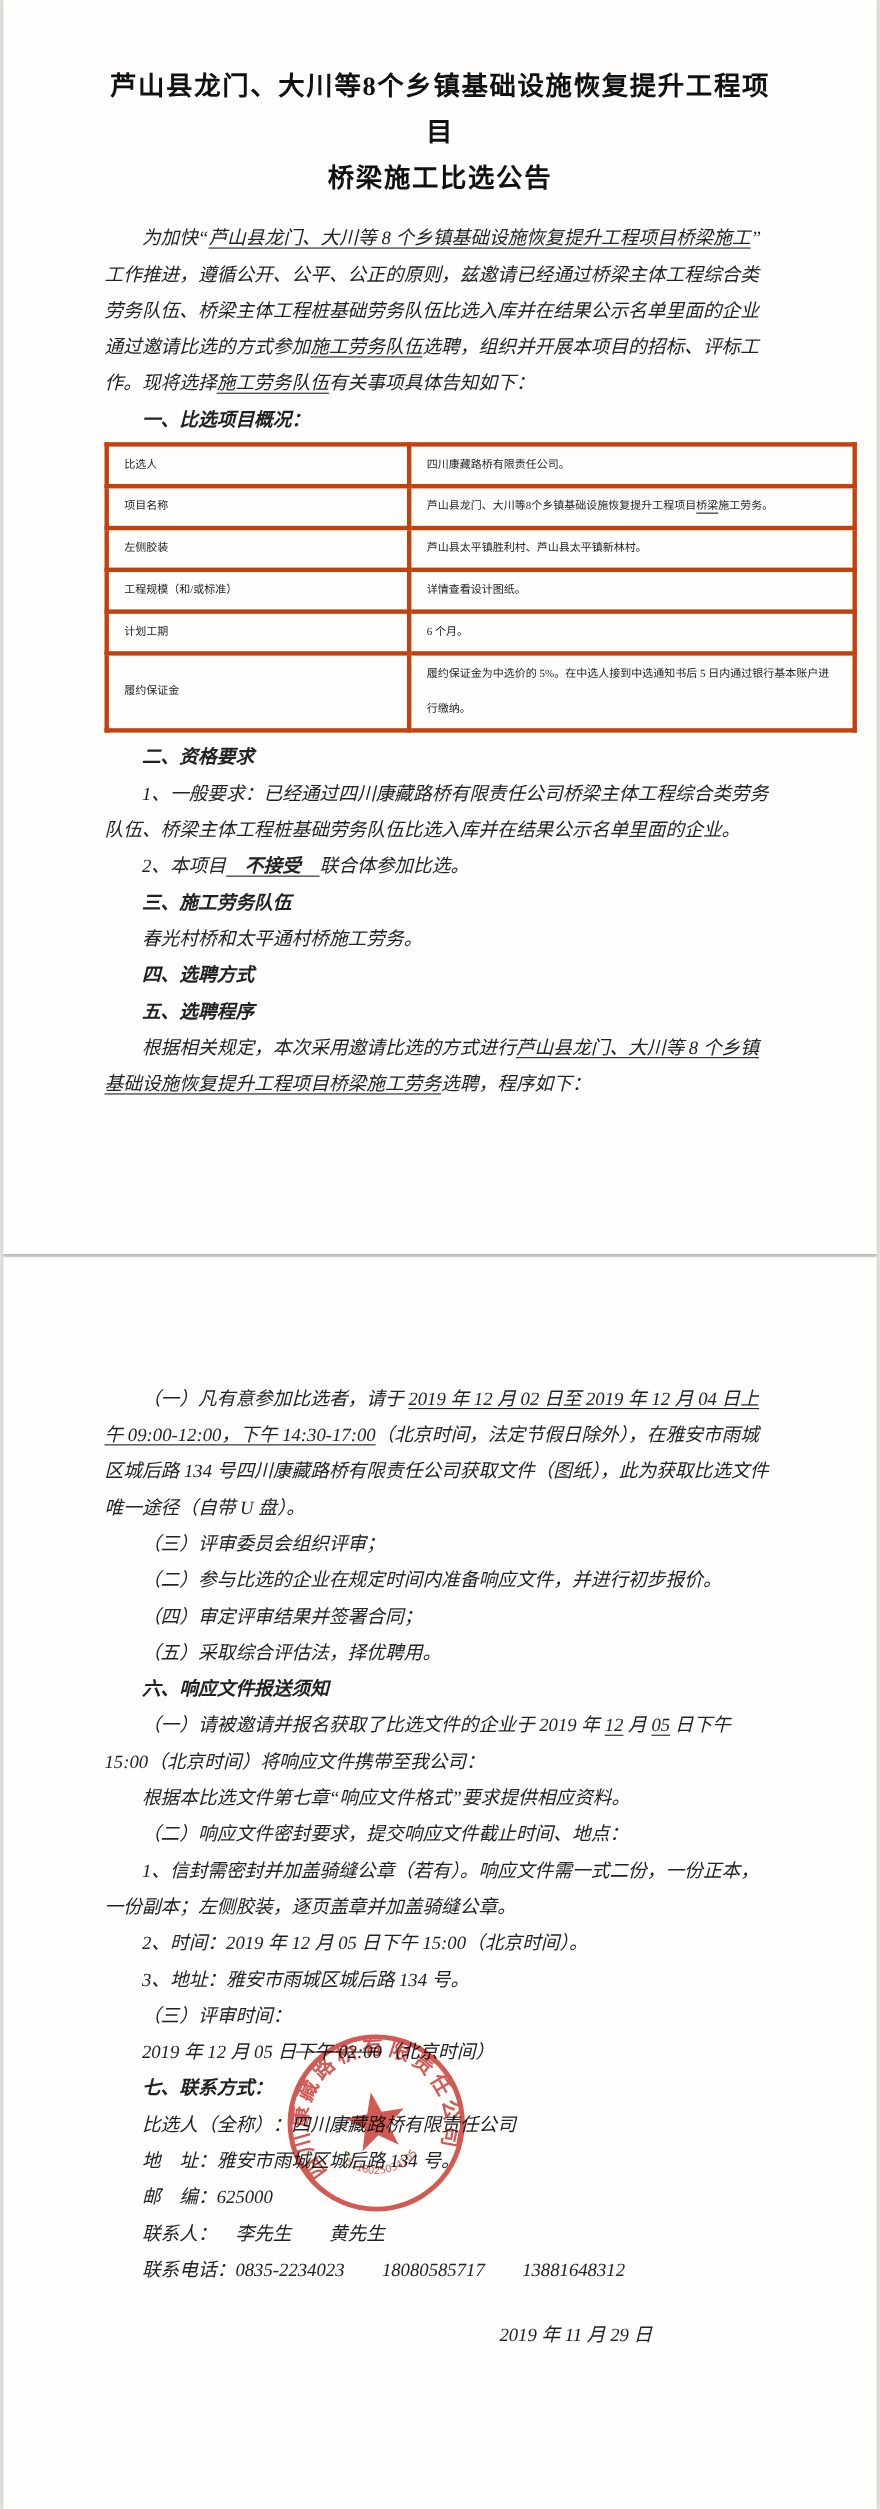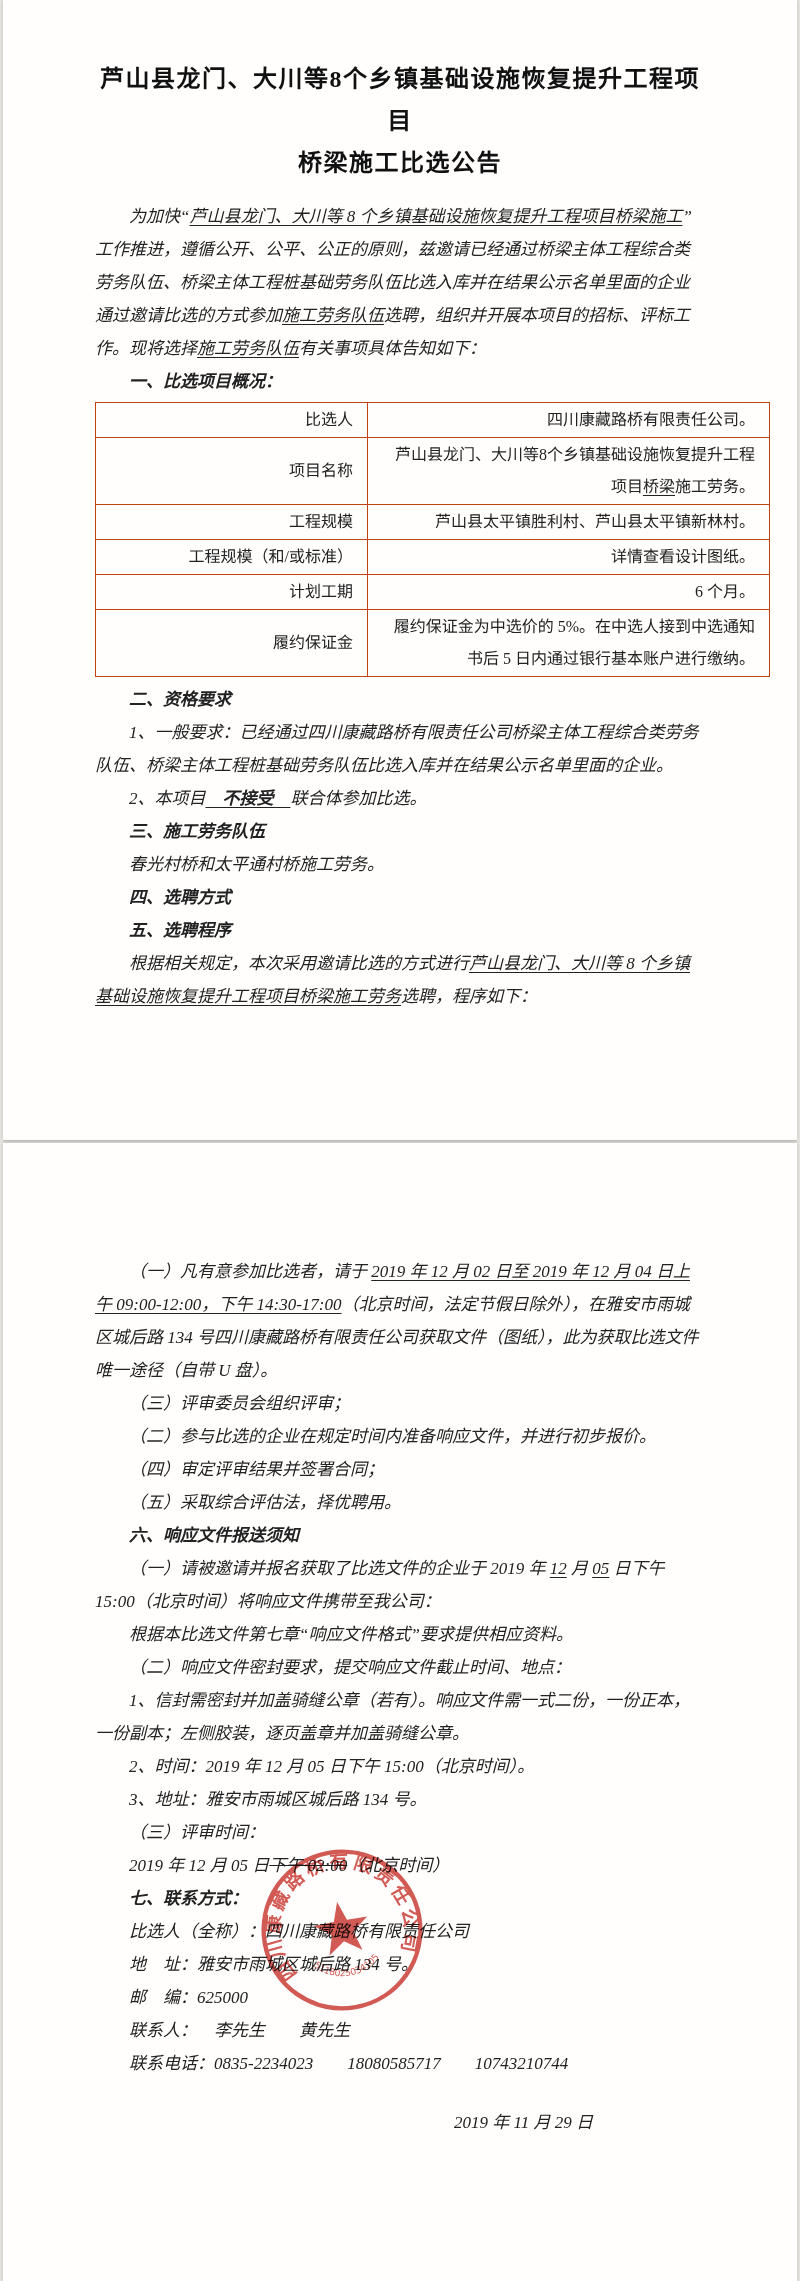--- a/index.html
+++ b/index.html
@@ -12,22 +12,22 @@
   .doc-title{margin:0 0 16px 0;text-align:center;font-size:24px;font-weight:bold;
              letter-spacing:1.5px;color:#111;}
   .doc-title .tline{display:block;line-height:42px;}
   .para,.sec{margin:0;font-size:17px;line-height:33px;font-weight:normal;font-style:italic;}
   .indent{text-indent:2em;}
   .sec{font-weight:bold;text-indent:2em;}
   .u{text-decoration:underline;text-underline-offset:3px;text-decoration-thickness:1px;}
   .s{text-decoration:line-through;}
   .b{font-weight:bold;}
   .info-table{border-collapse:collapse;table-layout:fixed;width:616px;margin:4px 0 6px 0;}
-  .info-table td{border:1px solid #c2410c;font-size:16px;line-height:32px;
-                 padding:1px 14px;vertical-align:middle;text-align:right;}
+  .info-table td{border:4px solid #c2410c;font-size:10px;line-height:32px;
+                 padding:1px 14px;vertical-align:middle;}
   .info-table td.lab{width:243px;}
   .info-table td.val{width:373px;}
   .date-line{margin-top:26px;text-align:right;padding-right:112px;}
   .stamp{position:absolute;left:250px;top:698px;width:178px;height:178px;
          color:#c8352e;opacity:.82;mix-blend-mode:multiply;transform:rotate(-10deg);}
   .seal-company{font-size:21px;font-weight:bold;fill:currentColor;
                 font-family:"Liberation Serif","DejaVu Serif",serif;}
   .seal-number{font-size:10.5px;letter-spacing:1px;fill:currentColor;
                font-family:"DejaVu Sans","Liberation Sans",sans-serif;}
 </style>
@@ -48,21 +48,21 @@
     <tbody>
       <tr>
         <td class="lab">比选人</td>
         <td class="val"><span>四川康藏路桥有限责任公司。</span></td>
       </tr>
       <tr>
         <td class="lab">项目名称</td>
         <td class="val"><span>芦山县龙门、大川等8个乡镇基础设施恢复提升工程项目</span><span class="u">桥梁</span><span>施工劳务。</span></td>
       </tr>
       <tr>
-        <td class="lab">工程规模</td>
+        <td class="lab">左侧胶装</td>
         <td class="val"><span>芦山县太平镇胜利村、芦山县太平镇新林村。</span></td>
       </tr>
       <tr>
         <td class="lab">工程规模（和/或标准）</td>
         <td class="val"><span>详情查看设计图纸。</span></td>
       </tr>
       <tr>
         <td class="lab">计划工期</td>
         <td class="val"><span>6 个月。</span></td>
       </tr>
@@ -103,21 +103,21 @@
   <p class="para indent">2、时间：2019 年 12 月 05 日下午 15:00（北京时间）。</p>
   <p class="para indent">3、地址：雅安市雨城区城后路 134 号。</p>
   <p class="para indent">（三）评审时间：</p>
   <p class="para indent"><span>2019 年 12 月 05 日</span><span class="s">下午 02:00</span><span>（北京时间）</span></p>
 
   <h2 class="sec">七、联系方式：</h2>
   <p class="para indent">比选人（全称）：四川康藏路桥有限责任公司</p>
   <p class="para indent">地　址：雅安市雨城区城后路 134 号。</p>
   <p class="para indent">邮　编：625000</p>
   <p class="para indent">联系人：　李先生　　黄先生</p>
-  <p class="para indent">联系电话：0835-2234023　　18080585717　　10743210744</p>
+  <p class="para indent">联系电话：0835-2234023　　18080585717　　13881648312</p>
 
   <p class="para date-line">2019 年 11 月 29 日</p>
 
   <svg class="stamp" viewBox="0 0 200 200" aria-hidden="true">
     <circle cx="100" cy="100" r="88" fill="none" stroke="currentColor" stroke-width="5"></circle>
     <path id="sealArcTop" d="M 42.7 140.2 A 70 70 0 1 1 157.3 140.2" fill="none"></path>
     <path id="sealArcBottom" d="M 60.2 133.4 A 52 52 0 0 0 139.8 133.4" fill="none"></path>
     <text class="seal-company">
       <textPath href="#sealArcTop" startOffset="0" textLength="298" lengthAdjust="spacing">四川康藏路桥有限责任公司</textPath>
     </text>

